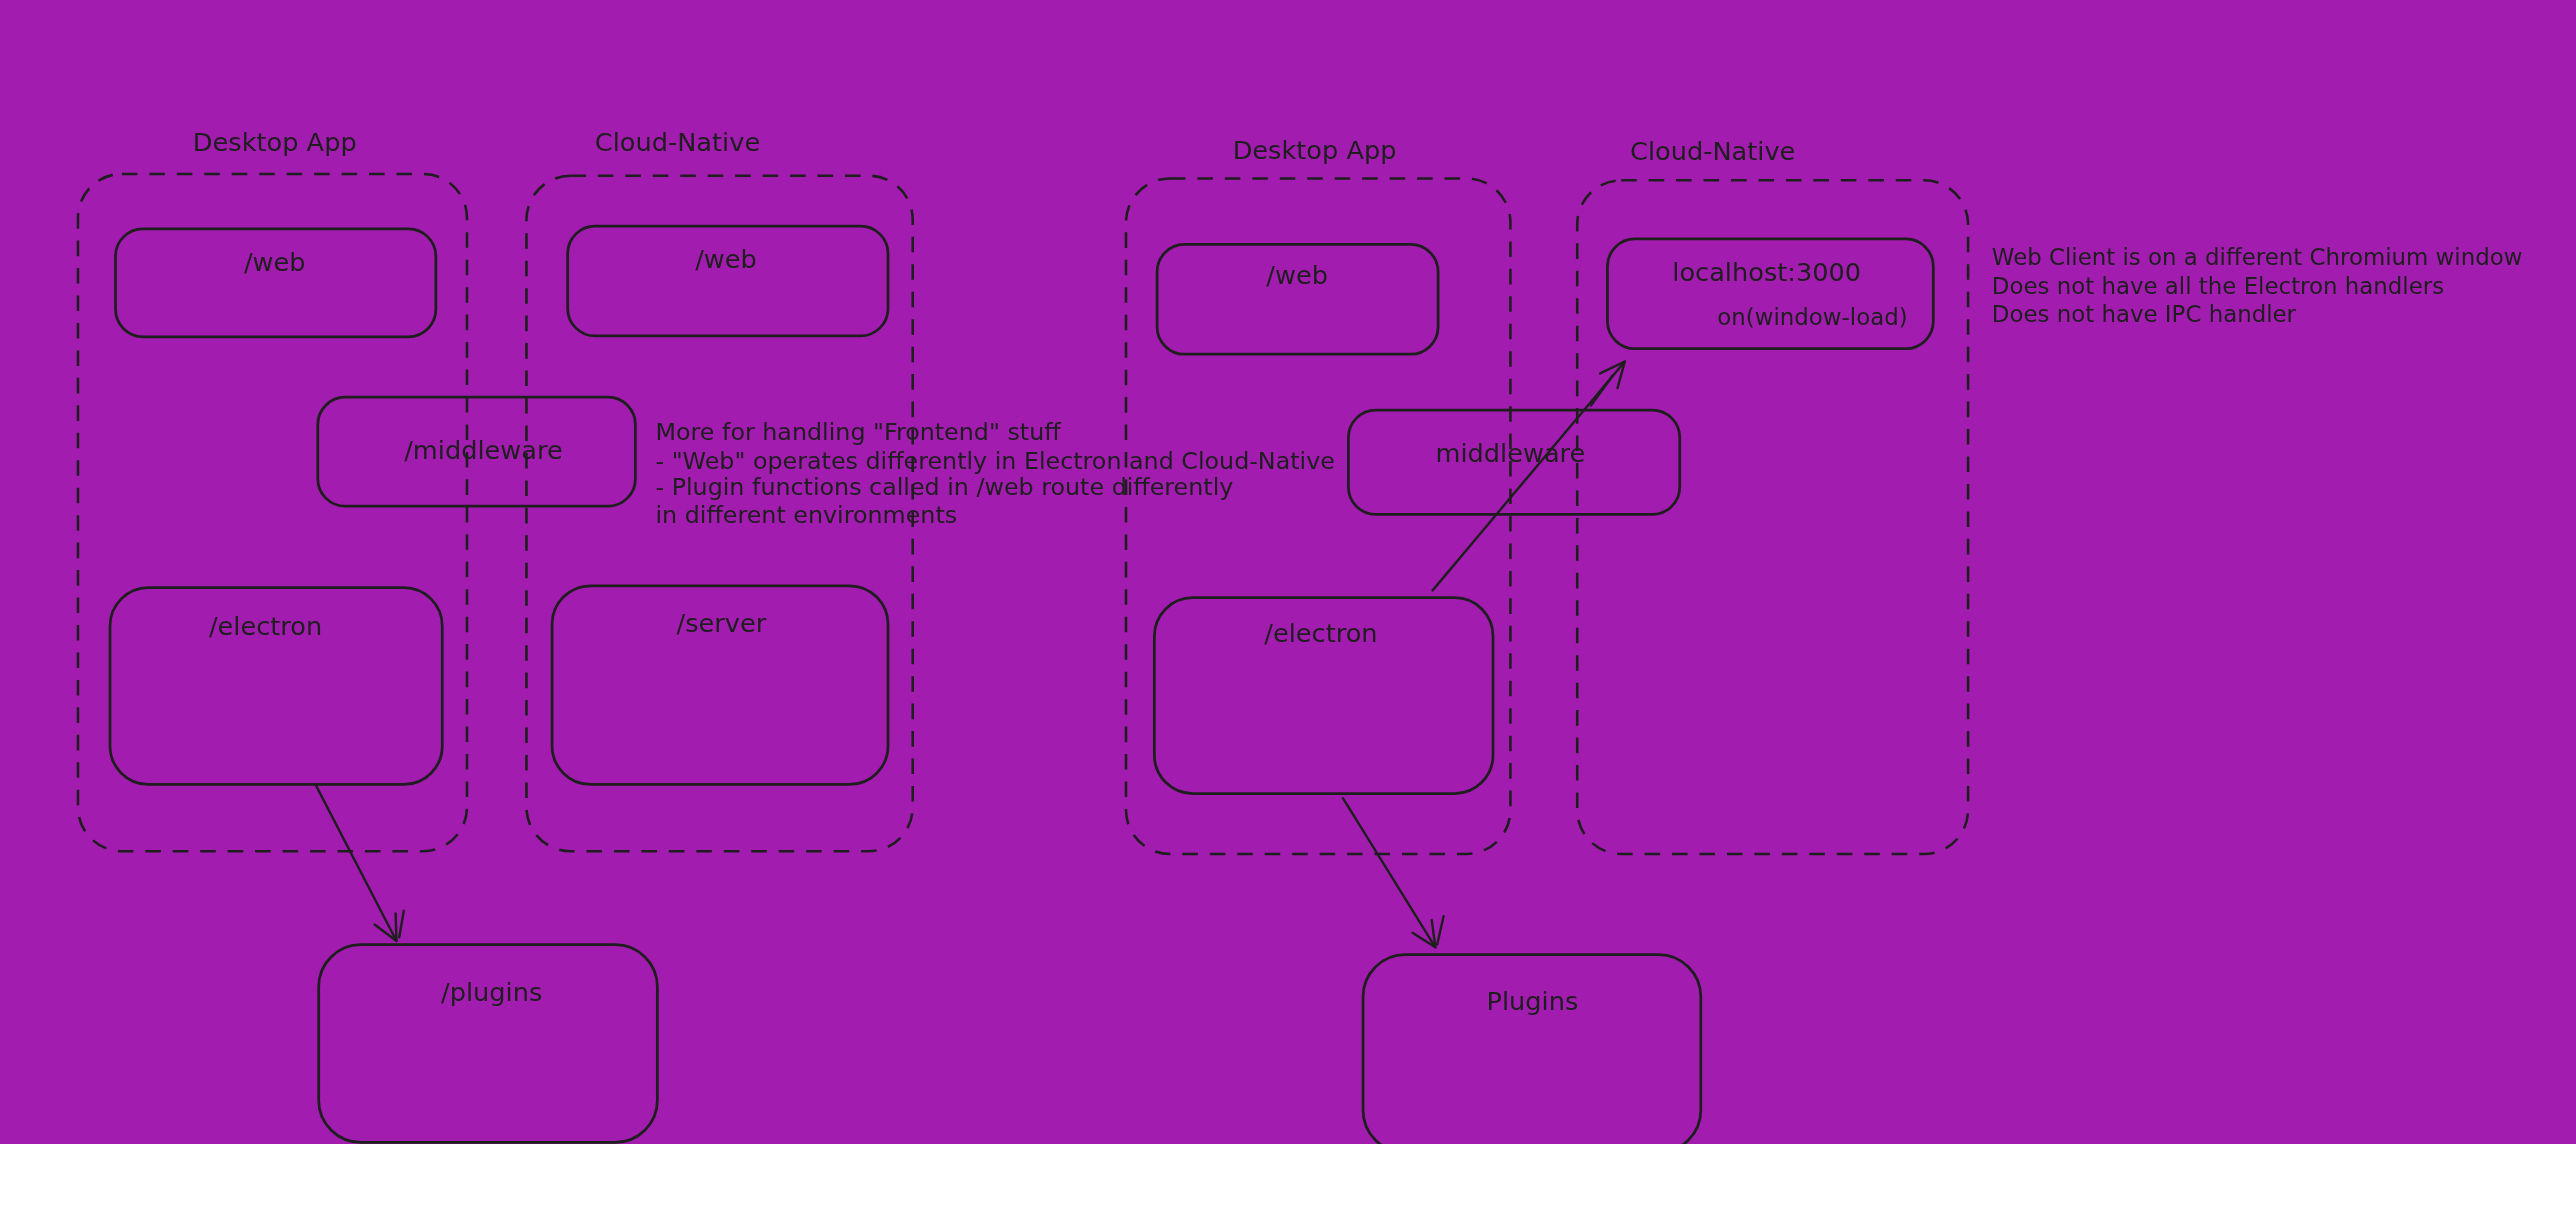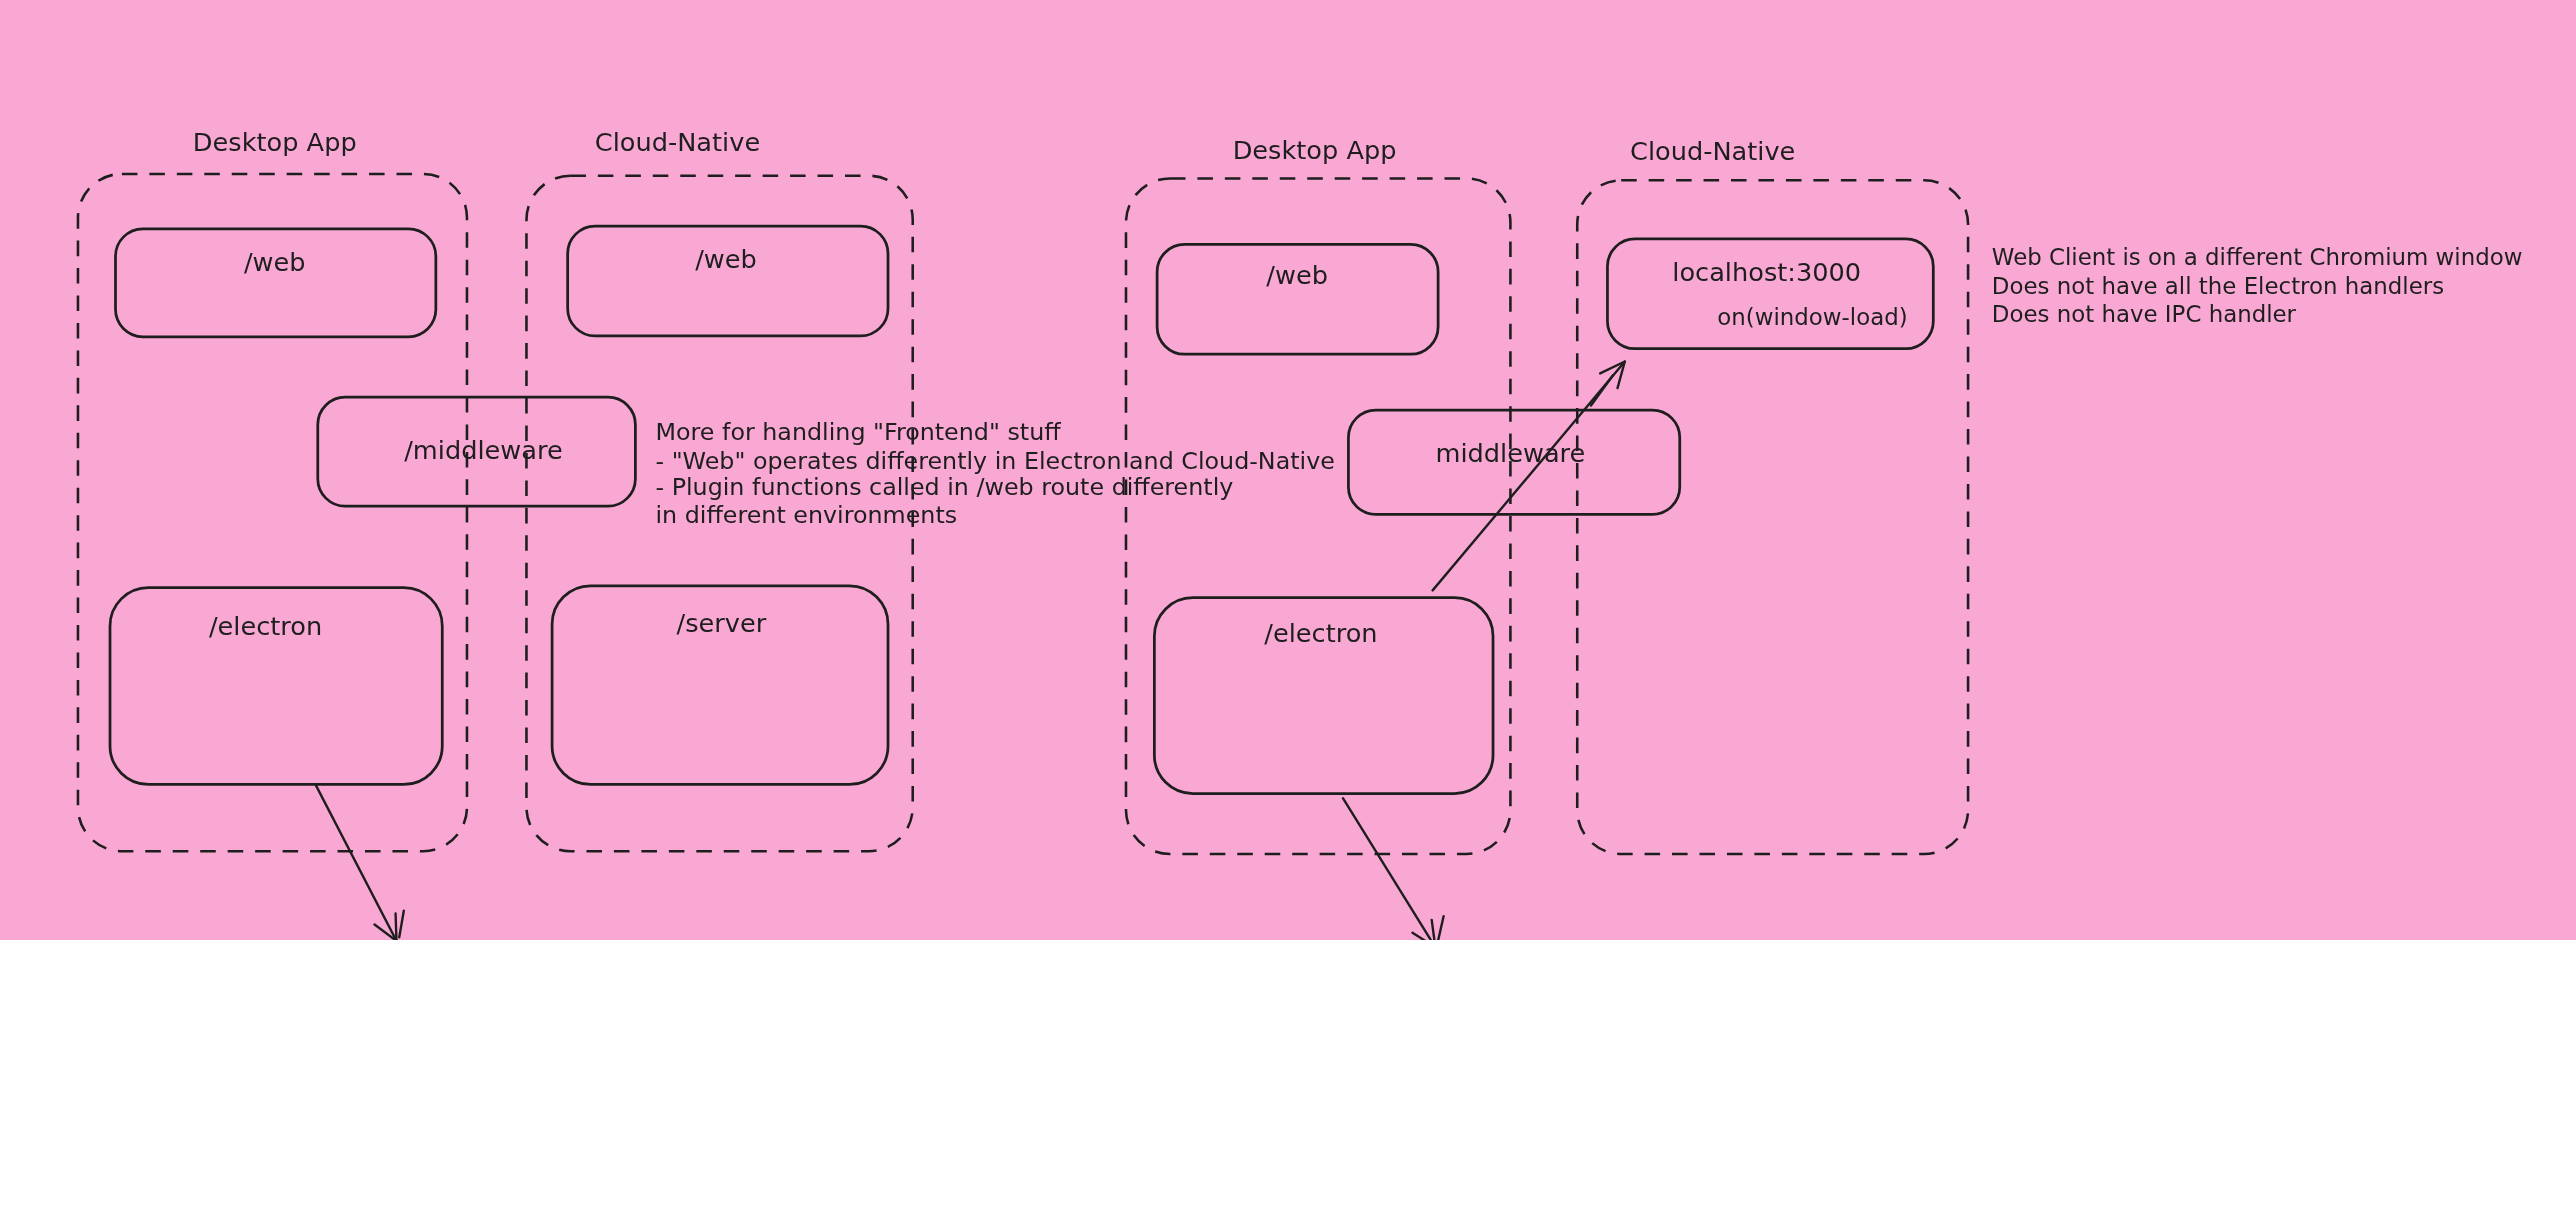--- a/index.html
+++ b/index.html
@@ -1,16 +1,16 @@
 <!DOCTYPE html>
 <html style="font-size:14.6px"><head>
 <meta charset="utf-8">
 <style>
   html,body{margin:0;padding:0;background:#ffffff;}
-  .canvas{position:relative;width:2576px;height:940px;background:#f9a8d4;overflow:hidden;
+  .canvas{position:relative;width:2576px;height:1144px;background:#a21caf;overflow:hidden;
           font-family:"DejaVu Sans", "Liberation Sans", sans-serif;}
   svg{position:absolute;left:0;top:0;}
   
   .box{fill:none;stroke:#1e1e1e;stroke-width:3;}
   .container{fill:none;stroke:#1e1e1e;stroke-width:2.8;stroke-dasharray:17 13;}
   .arrow{fill:none;stroke:#1e1e1e;stroke-width:2.6;stroke-linecap:round;stroke-linejoin:round;}
   
   text{fill:#1e1e1e;font-family:"DejaVu Sans","Liberation Sans",sans-serif;}
   .hdr{font-size:28px;text-anchor:middle;}
   .lbl{font-size:28px;text-anchor:middle;}

